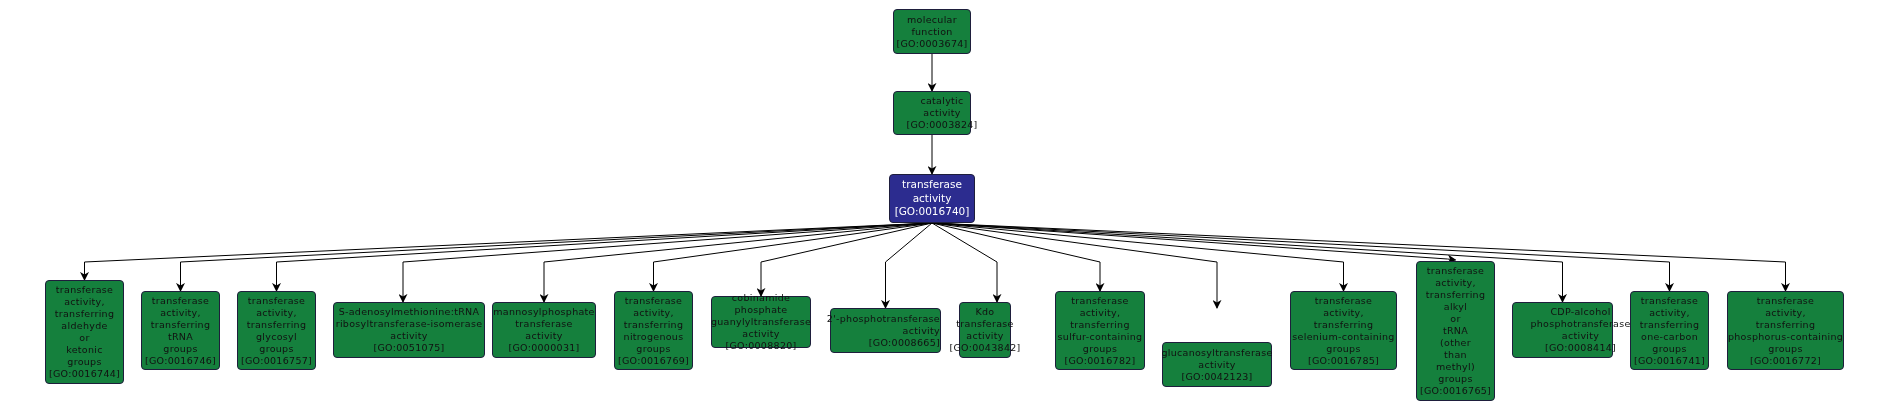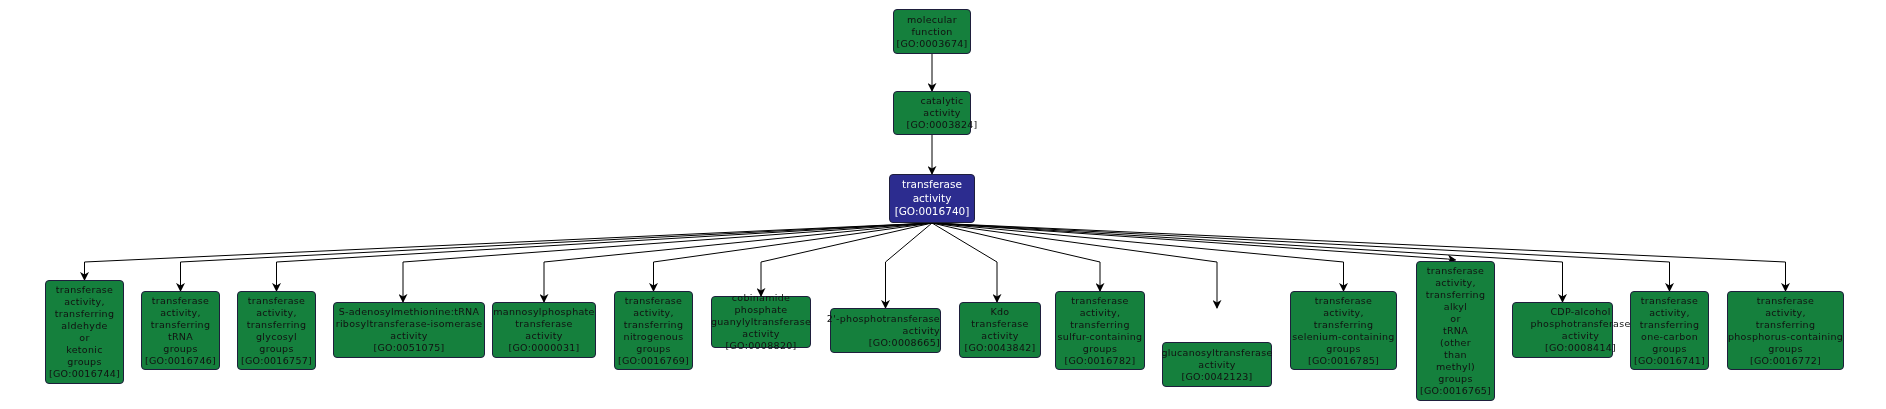--- a/index.html
+++ b/index.html
@@ -111,21 +111,21 @@
       <span>phosphate</span>
       <span>guanylyltransferase</span>
       <span>activity</span>
       <span>[GO:0008820]</span>
     </div>
     <div class="node" style="left: 830px; top: 308px; width: 111px; height: 45px; align-items: flex-end;">
       <span>2'-phosphotransferase</span>
       <span>activity</span>
       <span>[GO:0008665]</span>
     </div>
-    <div class="node" style="left: 959px; top: 302px; width: 82px; height: 56px;">
+    <div class="node" style="left: 959px; top: 302px; width: 52px; height: 56px;">
       <span>Kdo</span>
       <span>transferase</span>
       <span>activity</span>
       <span>[GO:0043842]</span>
     </div>
     <div class="node" style="left: 1055px; top: 291px; width: 90px; height: 79px;">
       <span>transferase</span>
       <span>activity,</span>
       <span>transferring</span>
       <span>sulfur-containing</span>

